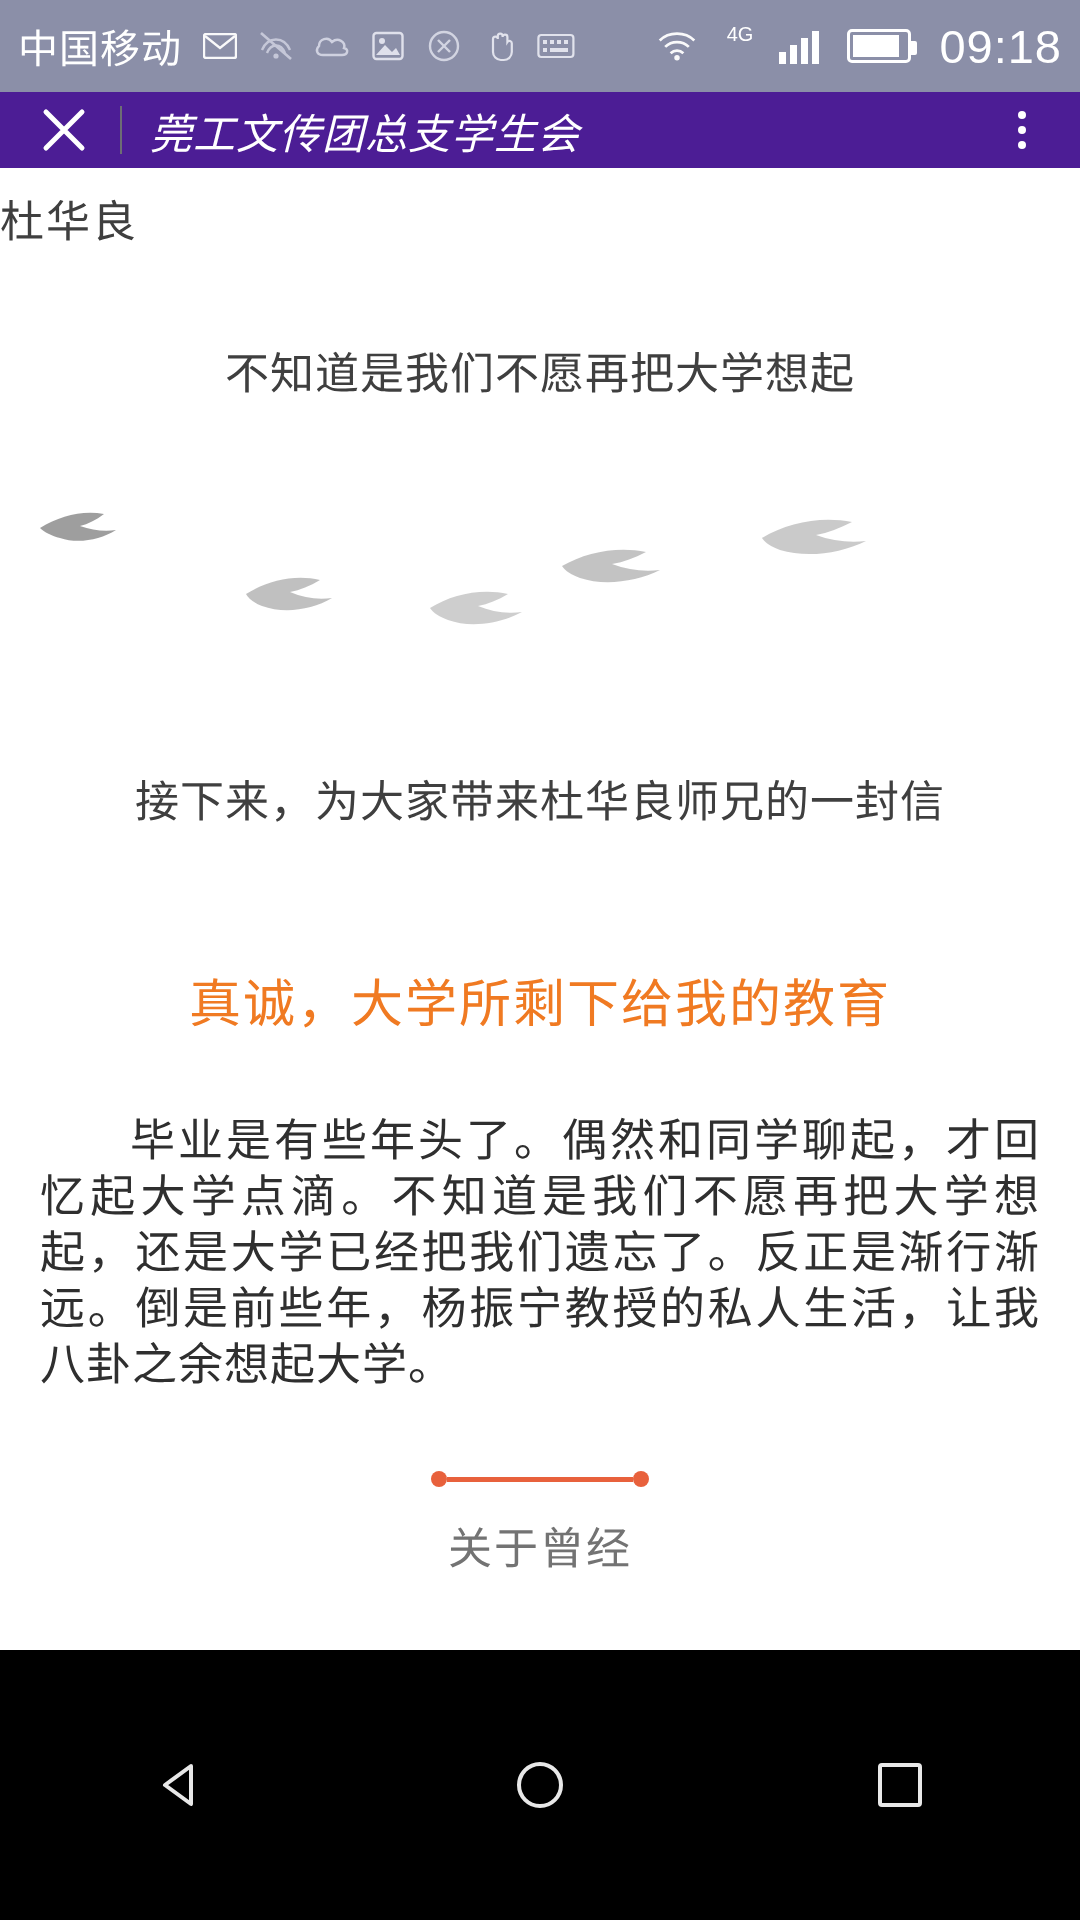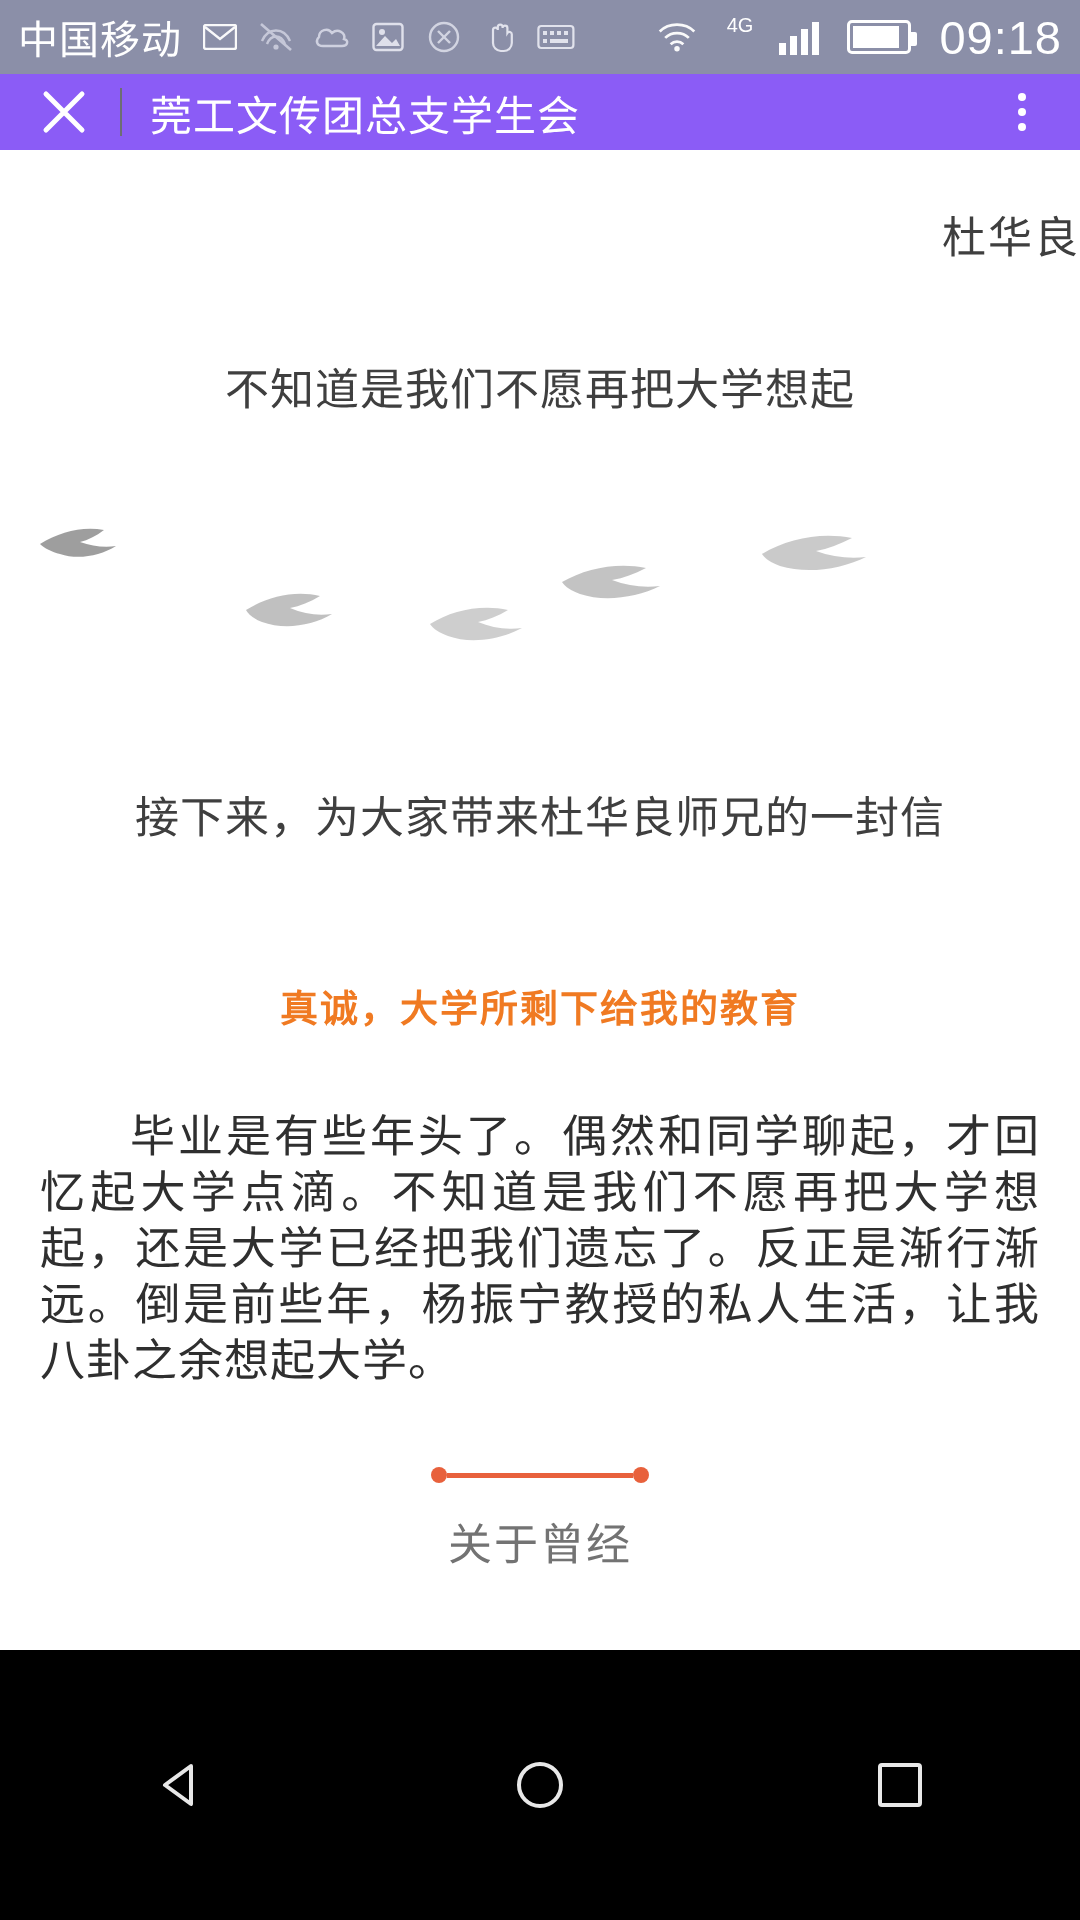--- a/index.html
+++ b/index.html
@@ -10,21 +10,21 @@
   body {
     width: 1080px;
     height: 1920px;
     font-family: "Liberation Sans", "DejaVu Sans", sans-serif;
     overflow: hidden;
     position: relative;
   }
 
   
   .status-bar {
-    height: 74px;
+    height: 92px;
     background: #8b8fa8;
     display: flex;
     align-items: center;
     padding: 0 18px;
     box-sizing: border-box;
     color: #ffffff;
   }
   .carrier {
     font-size: 40px;
     letter-spacing: 1px;
@@ -100,26 +100,27 @@
     position: absolute;
     left: 3px; top: 3px; bottom: 3px;
     width: 46px;
     background: #ffffff;
     display: block;
   }
 
   
   .title-bar {
     height: 76px;
-    background: #8b5cf6;
+    background: #4c1d95;
     display: flex;
     align-items: center;
     color: #ffffff;
     box-sizing: border-box;
     padding: 0 30px 0 34px;
+    font-style: italic;
   }
   .close-btn {
     width: 60px;
     height: 60px;
     display: flex;
     align-items: center;
     justify-content: center;
   }
   .divider-v {
     width: 2px;
@@ -155,26 +156,25 @@
   .content {
     position: absolute;
     top: 180px;
     left: 0;
     right: 0;
     bottom: 270px;
     background: #ffffff;
     overflow: hidden;
   }
   .author-name {
-    text-align: right;
+    text-align: left;
     font-size: 44px;
     color: #3f3f3f;
     padding-top: 6px;
     letter-spacing: 2px;
-    margin-top: 16px;
   }
   .author-role {
     text-align: center;
     font-size: 44px;
     color: #3f3f3f;
     margin-top: 88px;
     letter-spacing: 1px;
   }
 
   
@@ -187,22 +187,22 @@
 
   .lead-line {
     text-align: center;
     font-size: 44px;
     color: #3f3f3f;
     margin-top: 78px;
     letter-spacing: 1px;
   }
   .headline {
     text-align: center;
-    font-size: 38px;
-    font-weight: bold;
+    font-size: 52px;
+    font-weight: normal;
     color: #f07a22;
     margin-top: 132px;
     letter-spacing: 2px;
   }
   .body-text {
     font-size: 45px;
     line-height: 56px;
     color: #2f2f2f;
     margin: 76px 40px 0 40px;
     text-align: justify;

